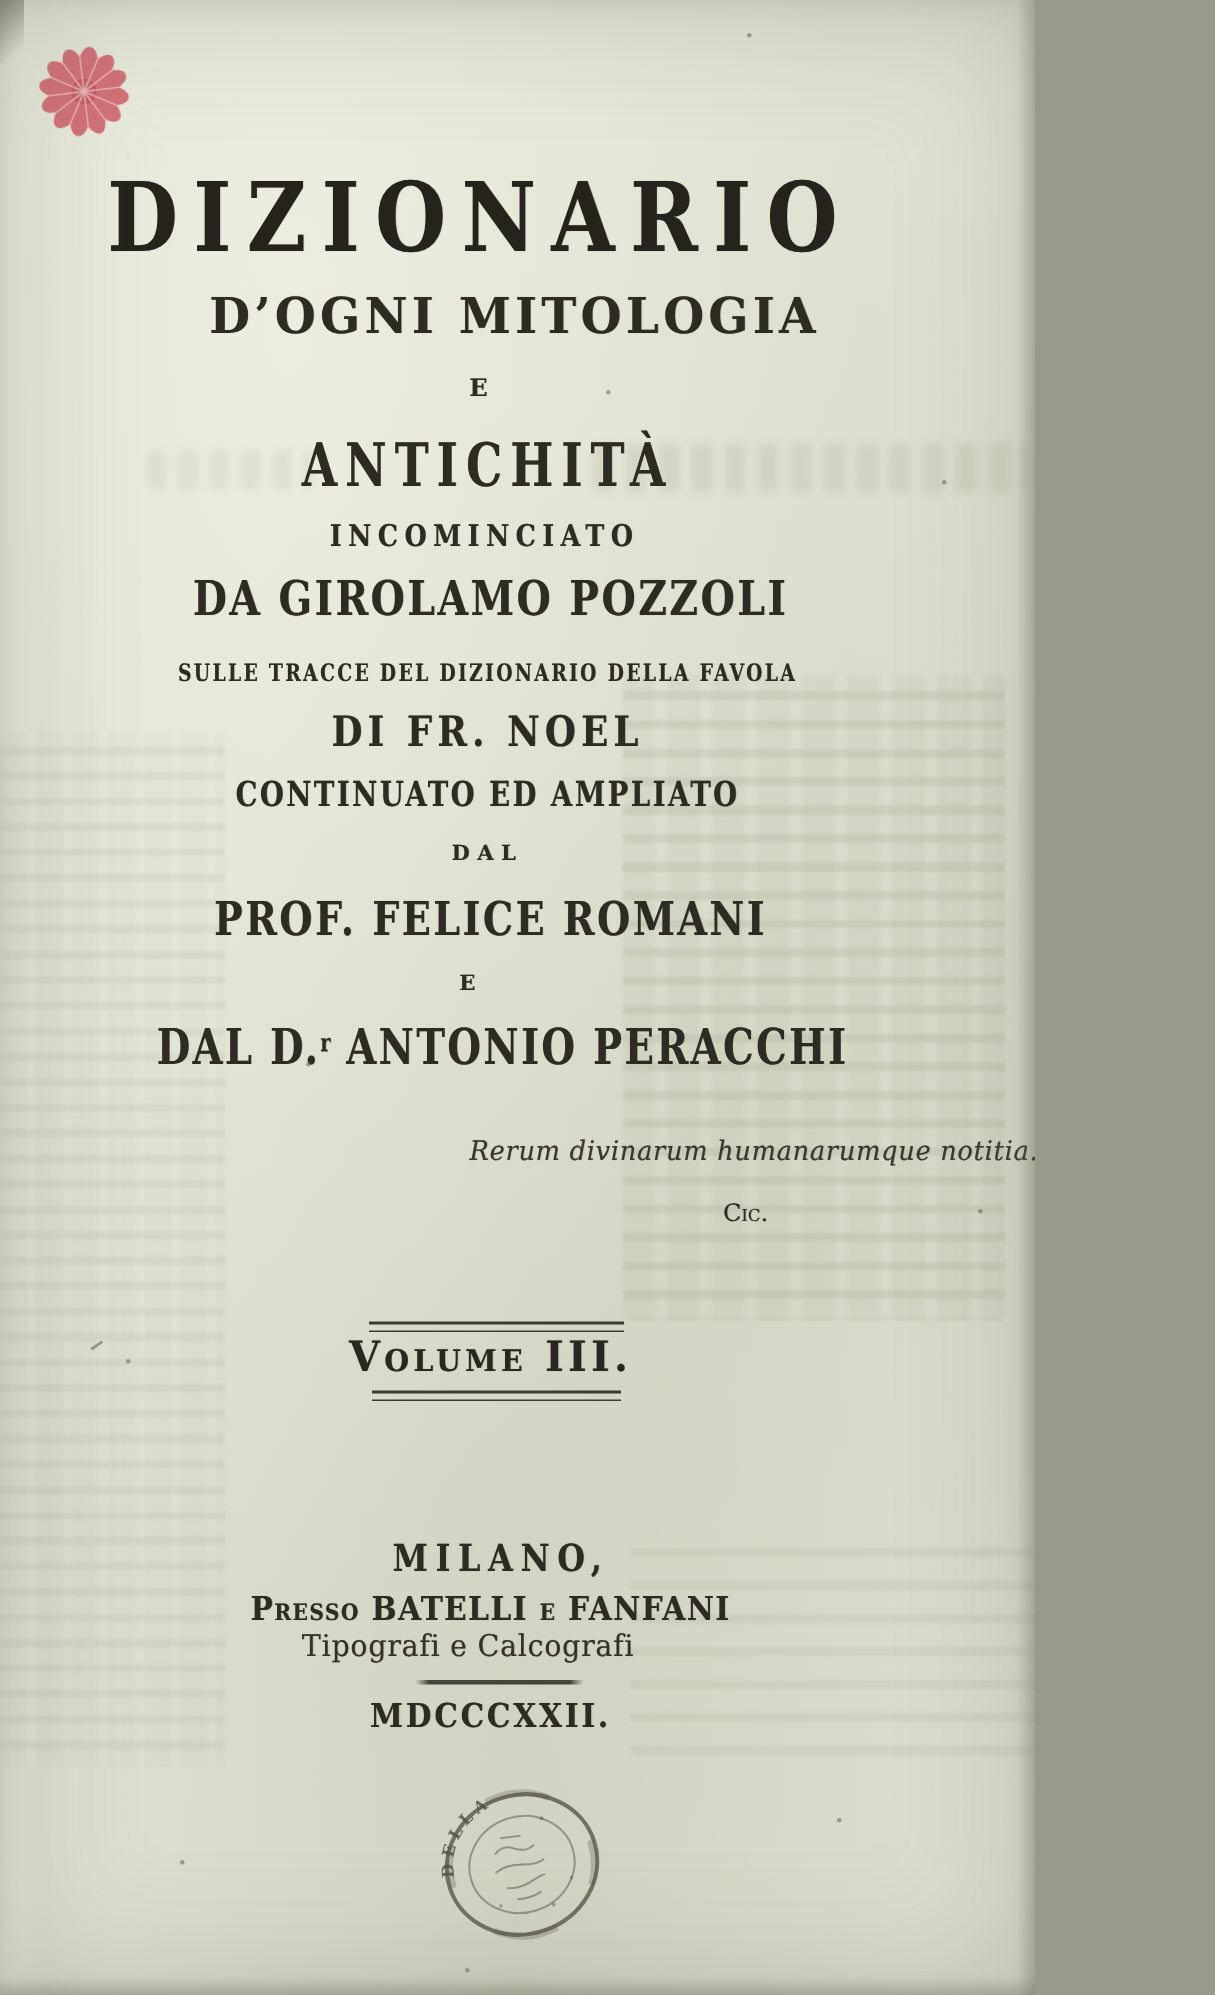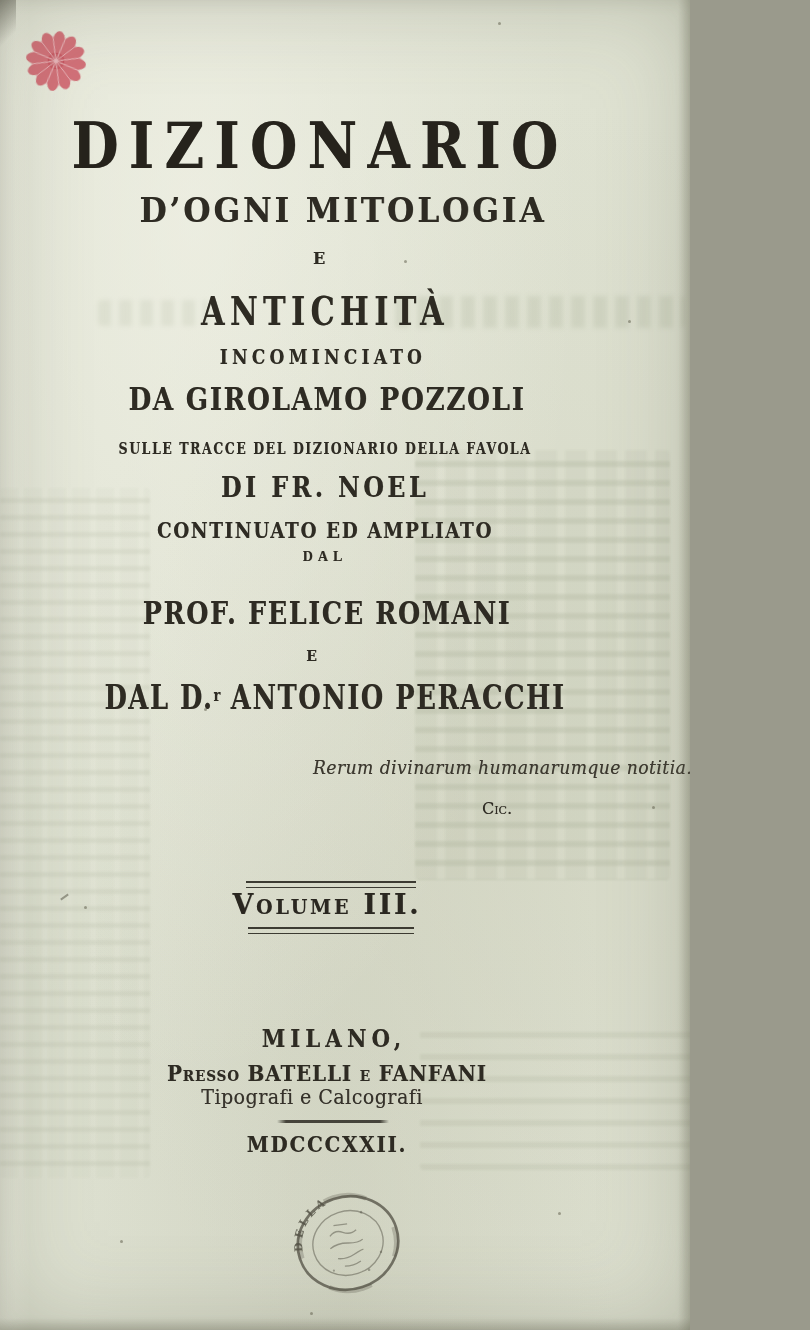--- a/index.html
+++ b/index.html
@@ -22,21 +22,21 @@
   
   .l-title    {left:320px;top:114px;font-size:64px;letter-spacing:12px;transform:translateX(-50%) scaleX(.85);color:#26231c;}
   .l-sub1     {left:343px;top:194px;font-size:33px;letter-spacing:3px;transform:translateX(-50%) scaleX(.95);}
   .l-e1       {left:320px;top:251px;font-size:16px;letter-spacing:2px;transform:translateX(-50%);}
   .l-sub2     {left:325px;top:291px;font-size:40px;letter-spacing:7px;transform:translateX(-50%) scaleX(.76);}
   .l-incom    {left:323px;top:347px;font-size:20px;letter-spacing:5px;transform:translateX(-50%) scaleX(.85);}
   .l-pozzoli  {left:327px;top:383px;font-size:32px;letter-spacing:2px;transform:translateX(-50%) scaleX(.82);}
   .l-tracce   {left:325px;top:441px;font-size:16px;letter-spacing:2px;transform:translateX(-50%) scaleX(.78);}
   .l-noel     {left:325px;top:474px;font-size:28px;letter-spacing:4px;transform:translateX(-50%) scaleX(.85);}
   .l-cont     {left:325px;top:518px;font-size:23px;letter-spacing:2px;transform:translateX(-50%) scaleX(.80);}
-  .l-dal      {left:325px;top:550px;font-size:14px;letter-spacing:5px;transform:translateX(-50%);font-family:Liberation Serif, serif;}
+  .l-dal      {left:325px;top:562px;font-size:14px;letter-spacing:5px;transform:translateX(-50%);}
   .l-romani   {left:327px;top:598px;font-size:31px;letter-spacing:2px;transform:translateX(-50%) scaleX(.82);}
   .l-e2       {left:312px;top:649px;font-size:14px;letter-spacing:1px;transform:translateX(-50%);}
   .l-peracchi {left:335px;top:681px;font-size:33px;letter-spacing:2px;transform:translateX(-50%) scaleX(.78);}
   .l-peracchi .sup{font-size:.5em;vertical-align:.5em;letter-spacing:0;}
   .l-quote    {left:313px;top:759px;font-size:18px;font-style:italic;color:#3b372e;letter-spacing:.5px;transform:scaleX(.95);transform-origin:left top;}
   .l-cic      {left:497px;top:789px;font-size:16px;font-variant:small-caps;transform:translateX(-50%);margin-top:12px;}
   .l-volume   {left:327px;top:891px;font-size:28px;font-variant:small-caps;letter-spacing:3px;transform:translateX(-50%) scaleX(.95);color:#2a2720;}
   .l-milano   {left:334px;top:1026px;font-size:25px;letter-spacing:6px;transform:translateX(-50%) scaleX(.85);}
   .l-presso   {left:327px;top:1062px;font-size:22px;font-variant:small-caps;letter-spacing:1px;transform:translateX(-50%) scaleX(.90);}
   .l-tipo     {left:312px;top:1087px;font-size:20px;letter-spacing:.5px;transform:translateX(-50%) scaleX(.95);color:#35312a;}

